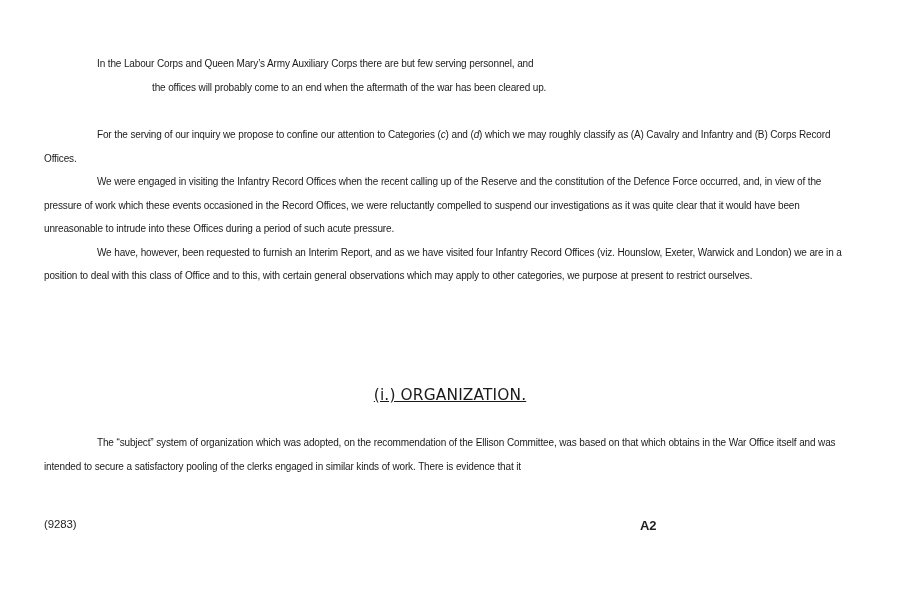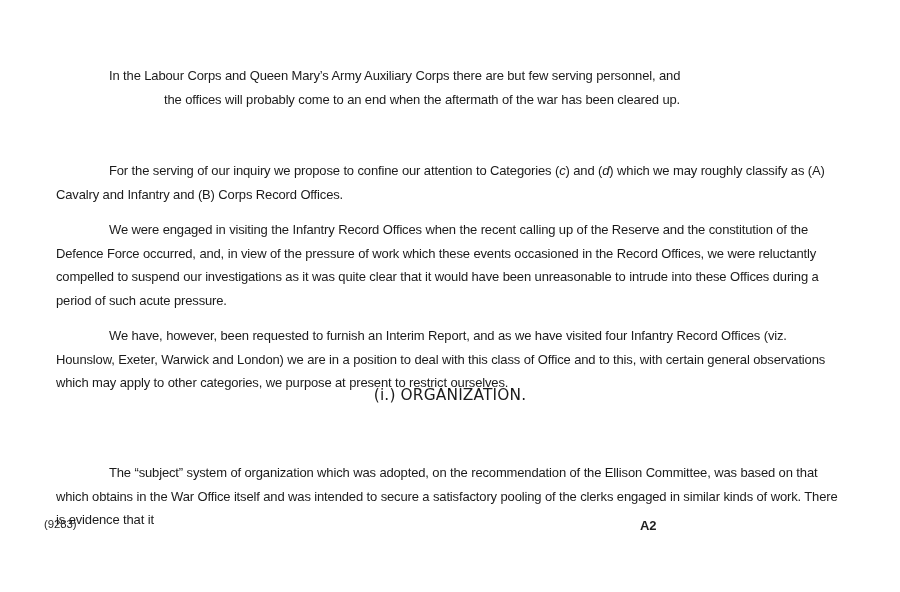--- a/index.html
+++ b/index.html
@@ -25,25 +25,25 @@
 
   
   .body-block {
     position: absolute;
     left: 44px;
     top: 52px;
     width: 806px;
   }
 
   .para {
-    font-size: 13px;
+    font-size: 10px;
     line-height: 23.5px;
     letter-spacing: -0.15px;
     text-align: left;
-    margin: 12px;
+    margin: 0;
     word-spacing: 0.1px;
   }
 
   
   .opening {
     padding-left: 53px;
     text-indent: 0px;
   }
   .opening .l1 { display: block; padding-left: 0px; }
   .opening .l2 { display: block; padding-left: 55px; }
@@ -59,26 +59,27 @@
     top: 386px;
     width: 900px;
     text-align: center;
   }
   .heading {
     font-family: "DejaVu Sans", sans-serif;
     font-size: 15.4px;
     letter-spacing: 0.15px;
     color: #1b1b1b;
     display: inline-block;
+    text-decoration: underline;
   }
 
   .tail-block {
     position: absolute;
     left: 44px;
-    top: 449px;
+    top: 431px;
     width: 806px;
   }
 
   
   .footer {
     position: absolute;
     left: 0;
     top: 518px;
     width: 900px;
     height: 22px;

